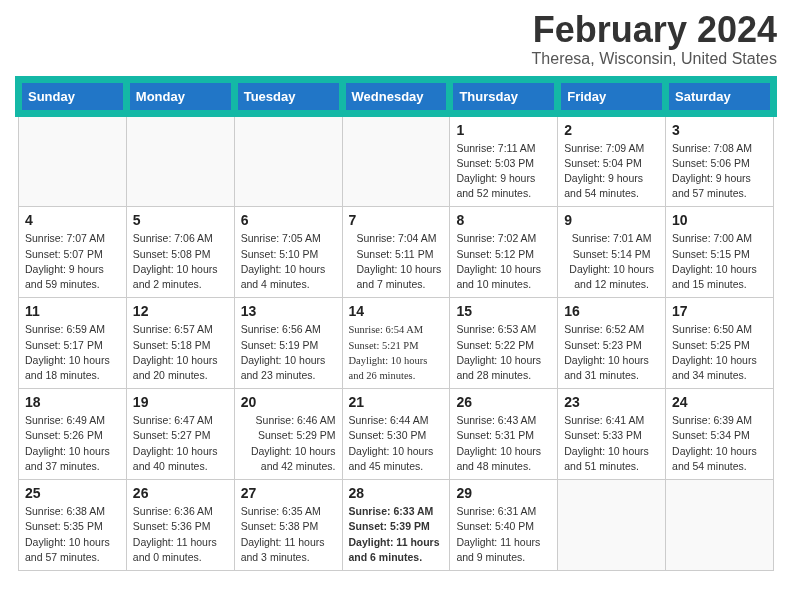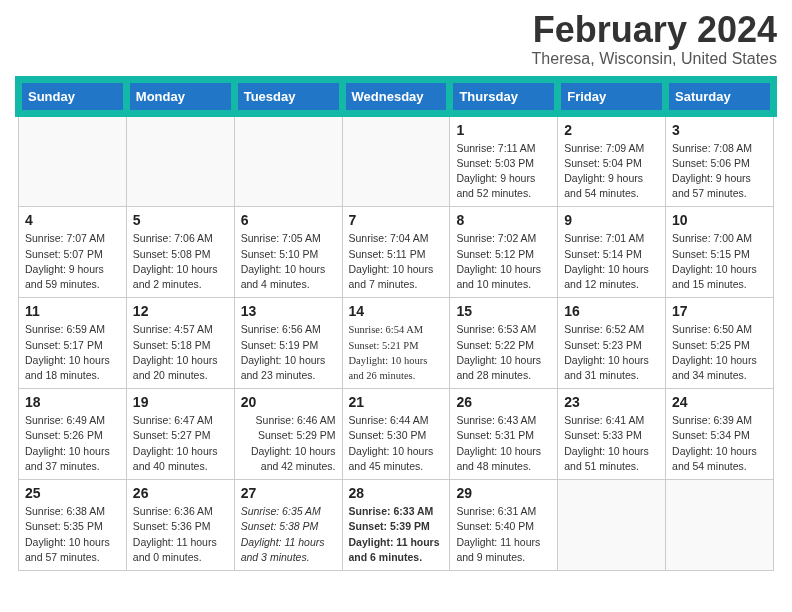--- a/index.html
+++ b/index.html
@@ -156,35 +156,35 @@
         </td>
         <td>
           <div class="day-number">6</div>
           <div class="day-info" style="white-space: pre-line;">Sunrise: 7:05 AM
 Sunset: 5:10 PM
 Daylight: 10 hours
 and 4 minutes.</div>
         </td>
         <td>
           <div class="day-number">7</div>
-          <div class="day-info" style="white-space: pre-line;">Sunrise: 7:04 AM
+          <div class="day-info" style="white-space: pre-line; margin-left: 8px;">Sunrise: 7:04 AM
 Sunset: 5:11 PM
 Daylight: 10 hours
 and 7 minutes.</div>
         </td>
         <td>
           <div class="day-number">8</div>
           <div class="day-info" style="white-space: pre-line;">Sunrise: 7:02 AM
 Sunset: 5:12 PM
 Daylight: 10 hours
 and 10 minutes.</div>
         </td>
         <td>
           <div class="day-number">9</div>
-          <div class="day-info" style="white-space: pre-line;">Sunrise: 7:01 AM
+          <div class="day-info" style="white-space: pre-line; text-align: center;">Sunrise: 7:01 AM
 Sunset: 5:14 PM
 Daylight: 10 hours
 and 12 minutes.</div>
         </td>
         <td>
           <div class="day-number">10</div>
           <div class="day-info" style="white-space: pre-line;">Sunrise: 7:00 AM
 Sunset: 5:15 PM
 Daylight: 10 hours
 and 15 minutes.</div>
@@ -193,21 +193,21 @@
       <tr>
         <td>
           <div class="day-number">11</div>
           <div class="day-info" style="white-space: pre-line;">Sunrise: 6:59 AM
 Sunset: 5:17 PM
 Daylight: 10 hours
 and 18 minutes.</div>
         </td>
         <td>
           <div class="day-number">12</div>
-          <div class="day-info" style="white-space: pre-line;">Sunrise: 4:57 AM
+          <div class="day-info" style="white-space: pre-line;">Sunrise: 6:57 AM
 Sunset: 5:18 PM
 Daylight: 10 hours
 and 20 minutes.</div>
         </td>
         <td>
           <div class="day-number">13</div>
           <div class="day-info" style="white-space: pre-line;">Sunrise: 6:56 AM
 Sunset: 5:19 PM
 Daylight: 10 hours
 and 23 minutes.</div>
@@ -302,21 +302,21 @@
         </td>
         <td>
           <div class="day-number">26</div>
           <div class="day-info" style="white-space: pre-line;">Sunrise: 6:36 AM
 Sunset: 5:36 PM
 Daylight: 11 hours
 and 0 minutes.</div>
         </td>
         <td>
           <div class="day-number">27</div>
-          <div class="day-info" style="white-space: pre-line; font-style: italic;">Sunrise: 6:35 AM
+          <div class="day-info" style="white-space: pre-line;">Sunrise: 6:35 AM
 Sunset: 5:38 PM
 Daylight: 11 hours
 and 3 minutes.</div>
         </td>
         <td>
           <div class="day-number">28</div>
           <div class="day-info" style="white-space: pre-line; font-weight: bold;">Sunrise: 6:33 AM
 Sunset: 5:39 PM
 Daylight: 11 hours
 and 6 minutes.</div>

